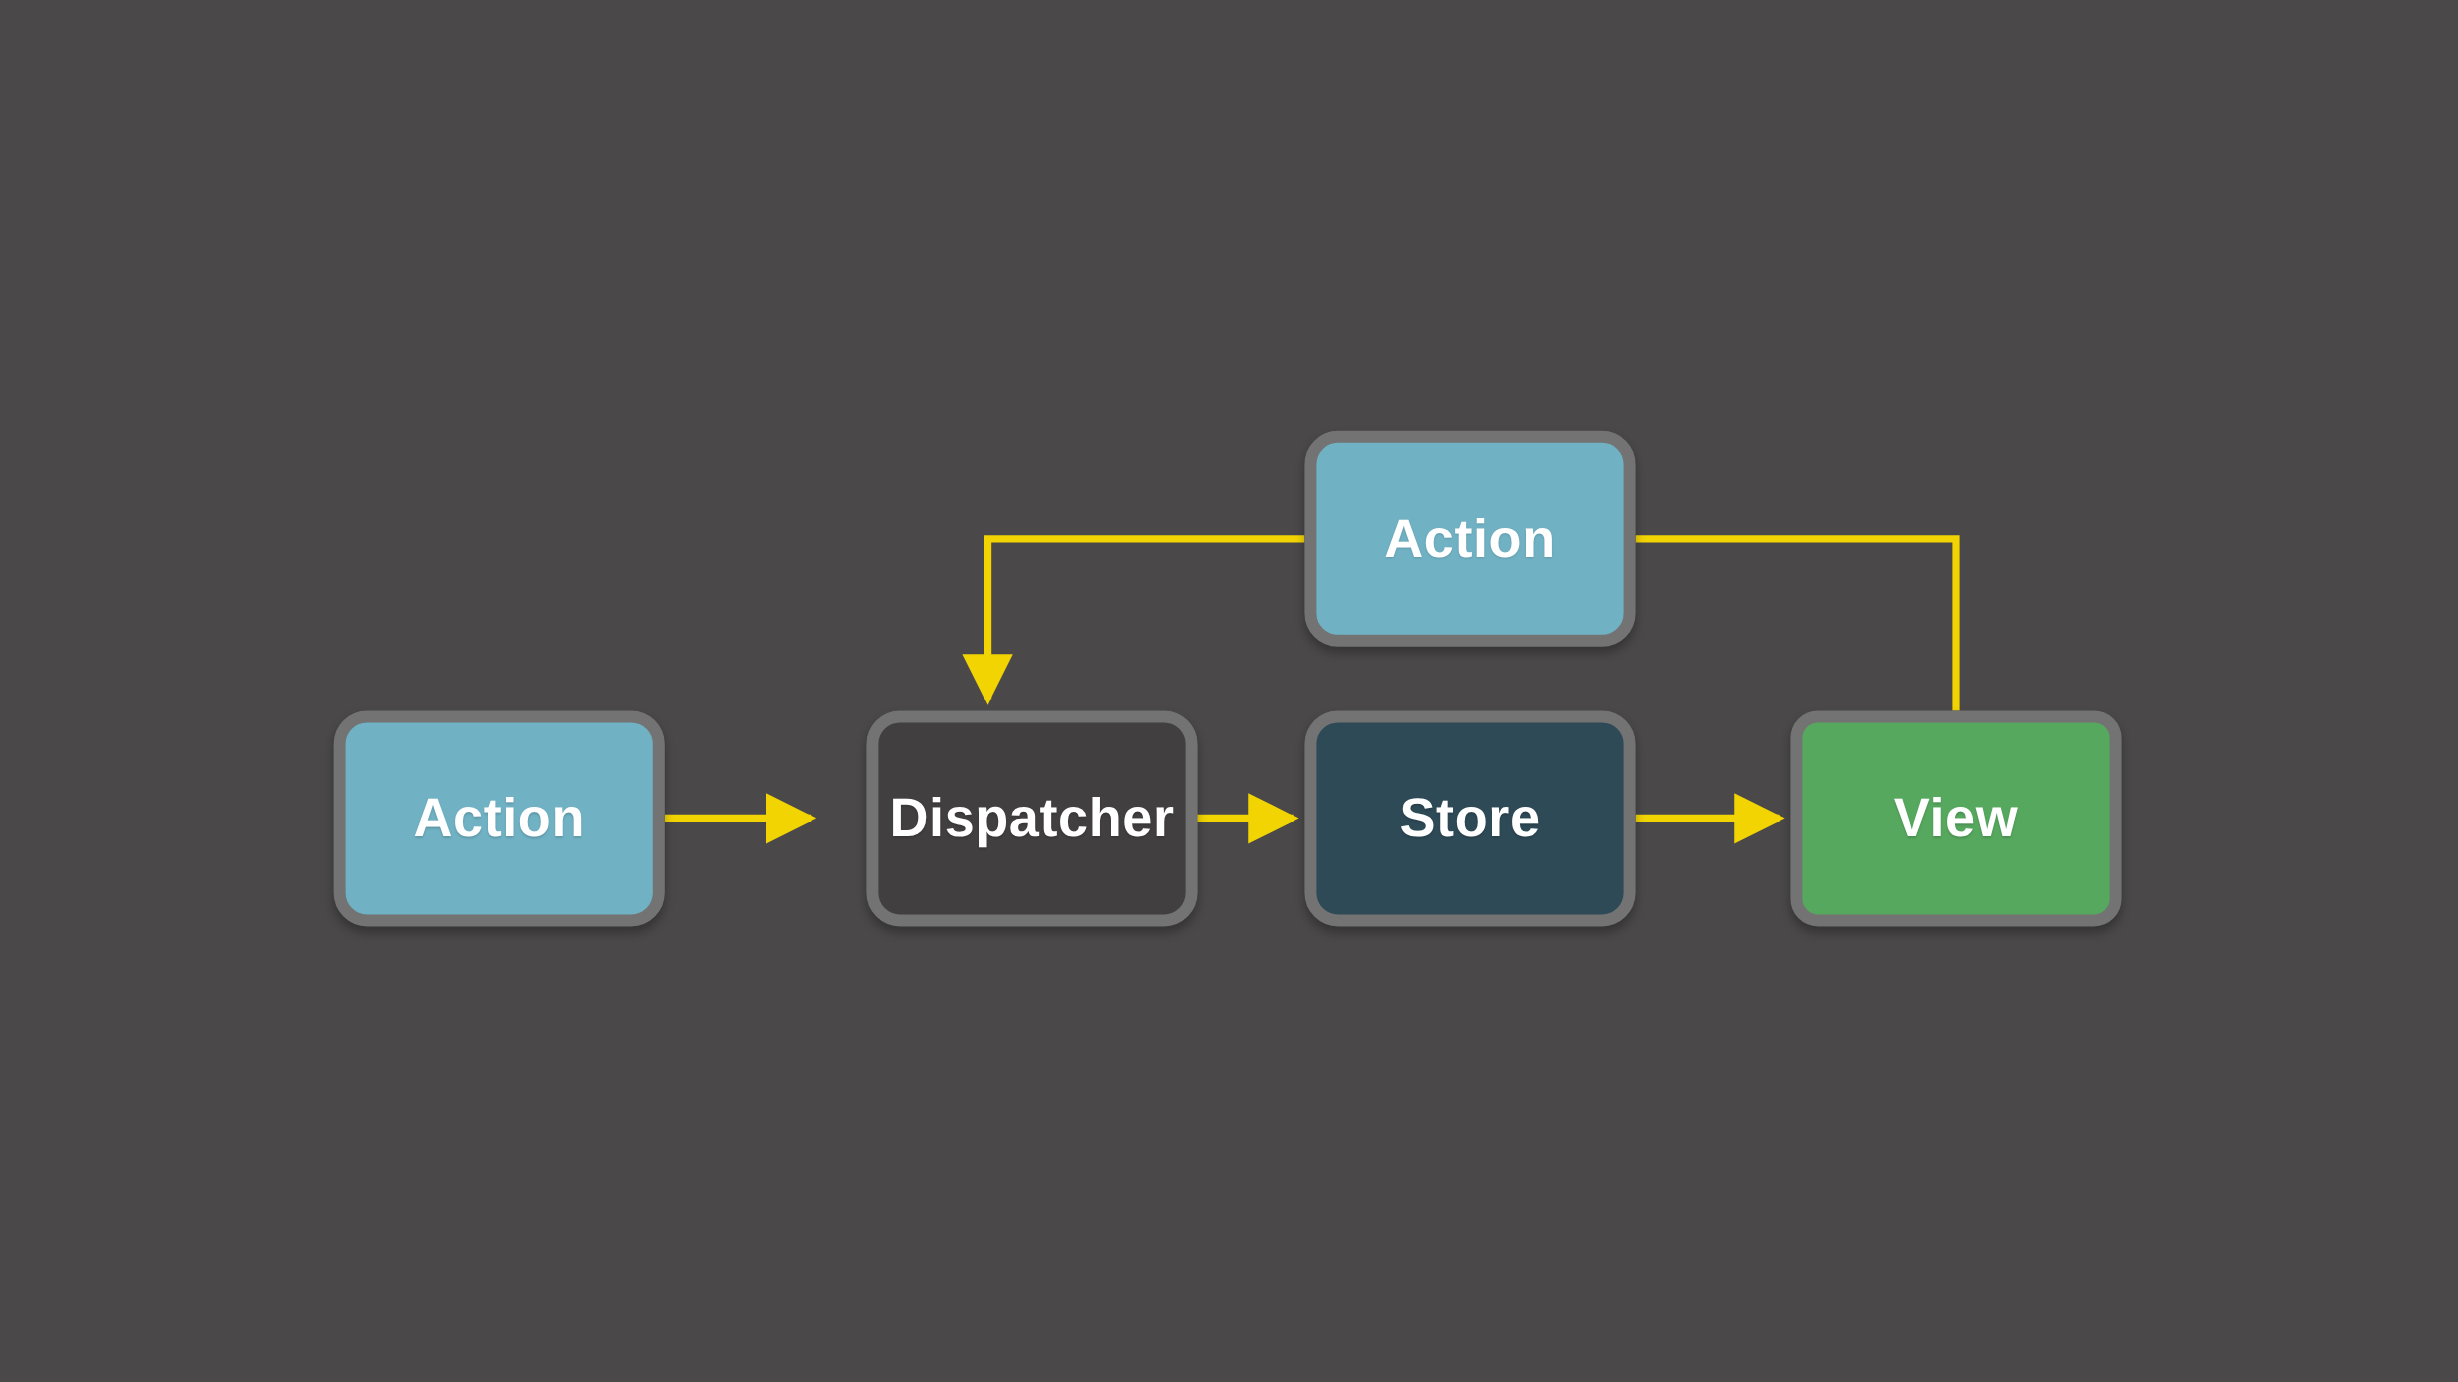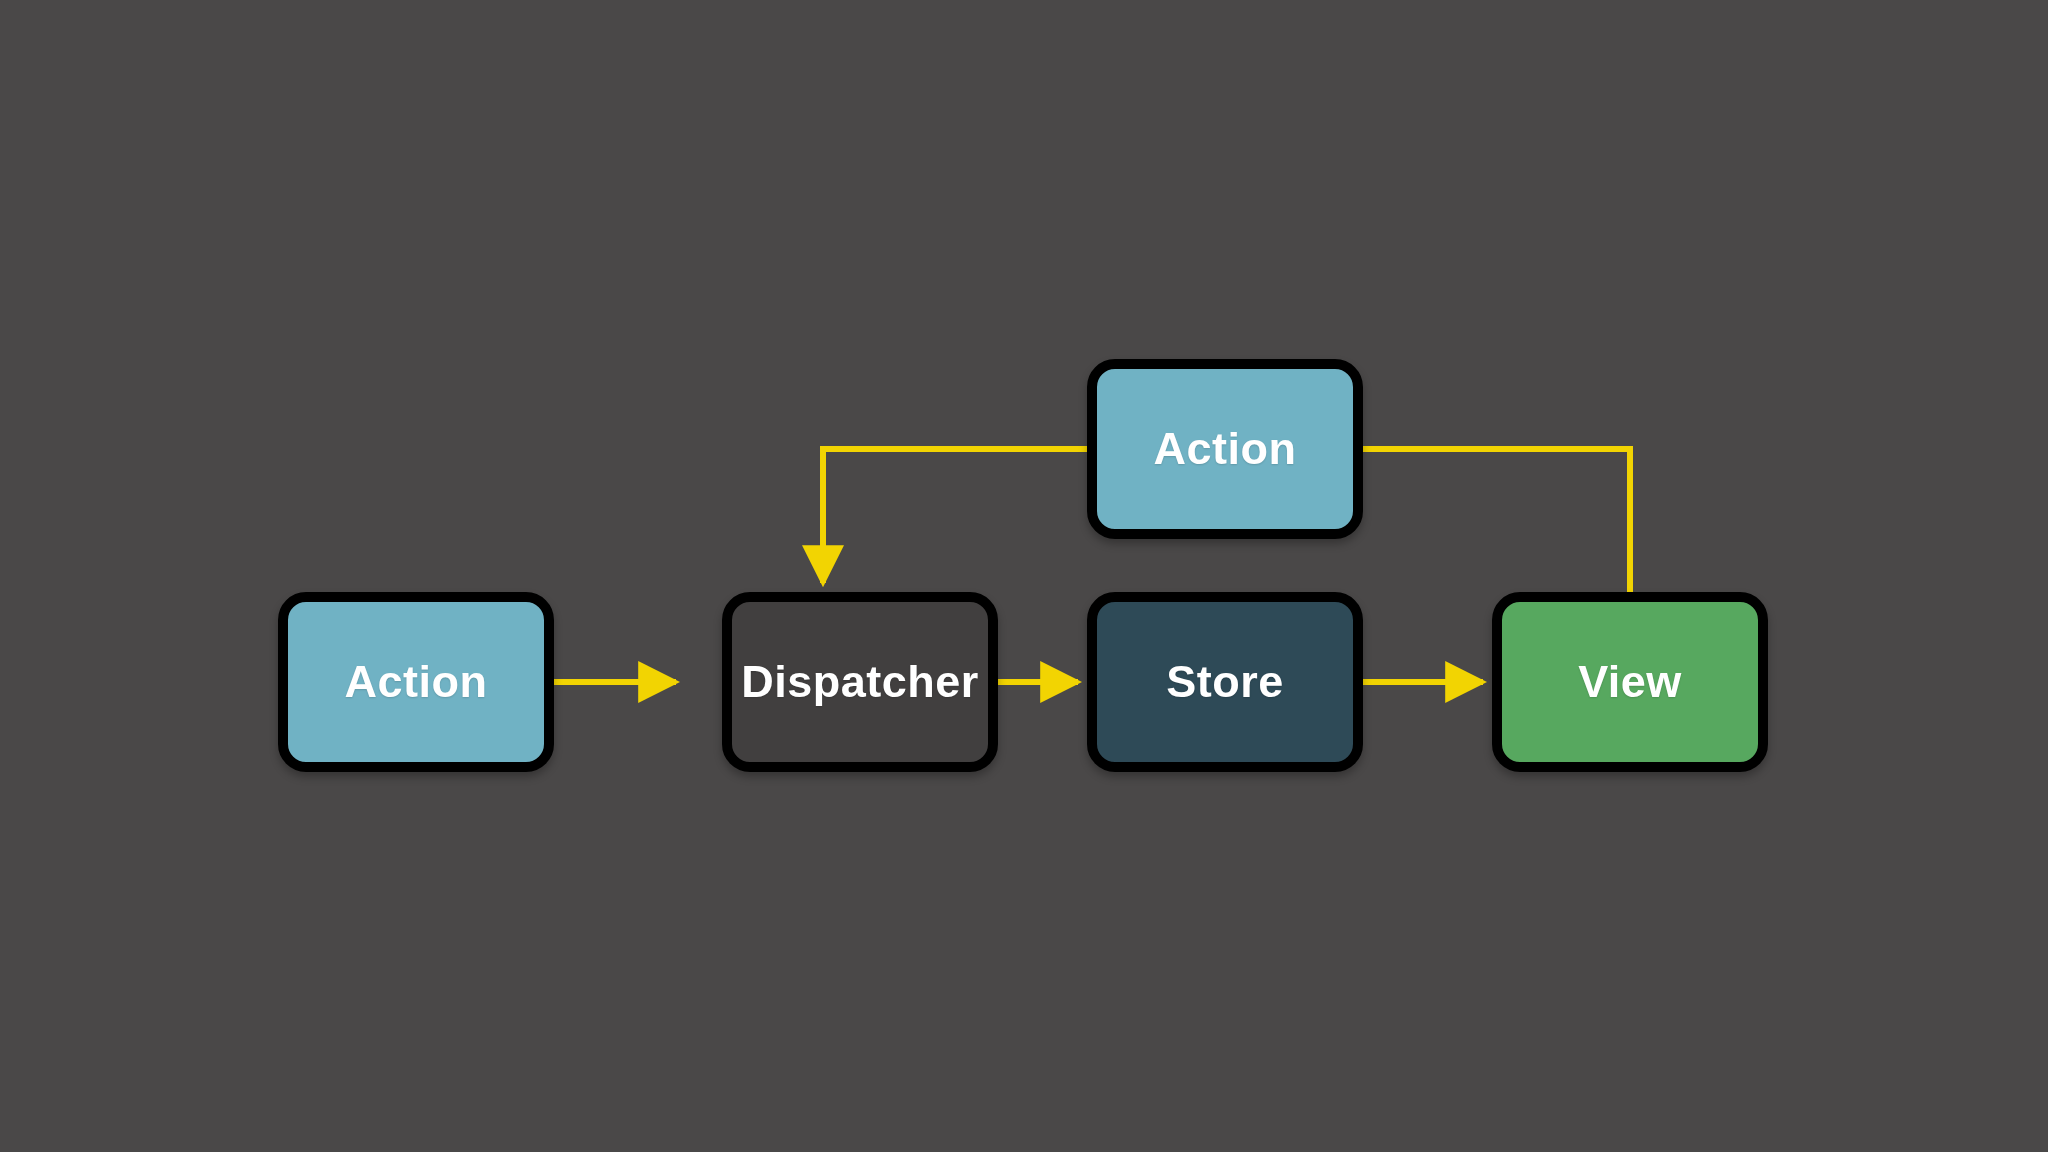--- a/index.html
+++ b/index.html
@@ -25,38 +25,38 @@
   }
   .edge {
     fill: none;
     stroke-width: 6;
     stroke-linejoin: miter;
   }
   .node {
     position: absolute;
     width: 256px;
     height: 160px;
-    border: 10px solid #000000;
+    border: 10px solid #737373;
     border-radius: 28px;
     box-shadow: 0 5px 8px rgba(0,0,0,0.28);
     display: flex;
     align-items: center;
     justify-content: center;
   }
   .node-label {
     color: #ffffff;
     font-size: 45px;
     font-weight: bold;
     letter-spacing: 0.5px;
     text-shadow: 0 1px 2px rgba(0,0,0,0.15);
   }
   .node-action-left  { left: 278px;  top: 592px; }
   .node-dispatcher   { left: 685px;  top: 592px; margin-left: 37px; }
   .node-store        { left: 1087px; top: 592px; }
-  .node-view         { left: 1492px; top: 592px; }
+  .node-view         { left: 1492px; top: 592px; border-radius: 23px; }
   .node-action-top   { left: 1087px; top: 359px; }
 </style>
 </head>
 <body>
 
 <div class="canvas" style="background-color: rgb(74, 72, 72);">
 
   <svg class="arrow-layer" viewBox="0 0 2048 1152" xmlns="http://www.w3.org/2000/svg">
     <defs>
       <marker id="arrowhead" viewBox="0 0 10 10" refX="9" refY="5" markerWidth="7" markerHeight="7" orient="auto-start-reverse">

